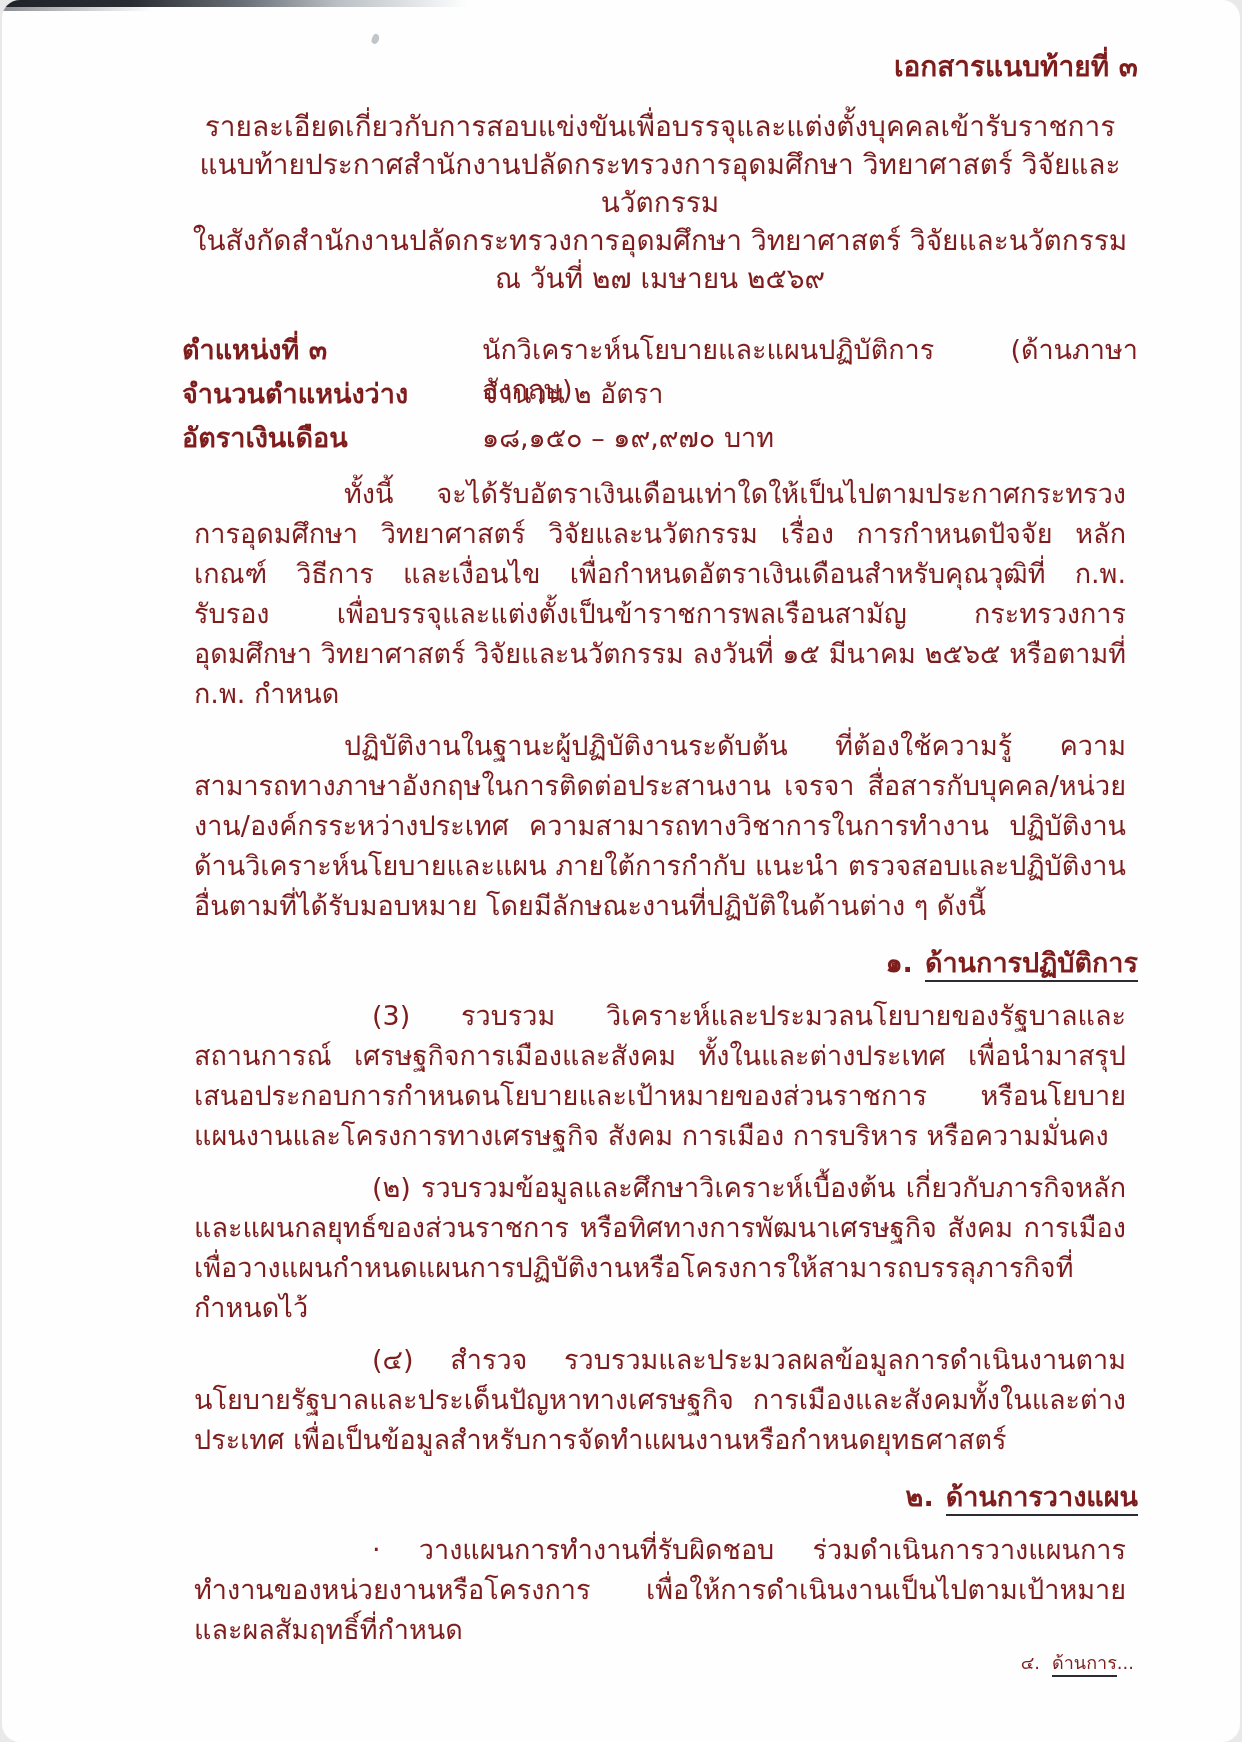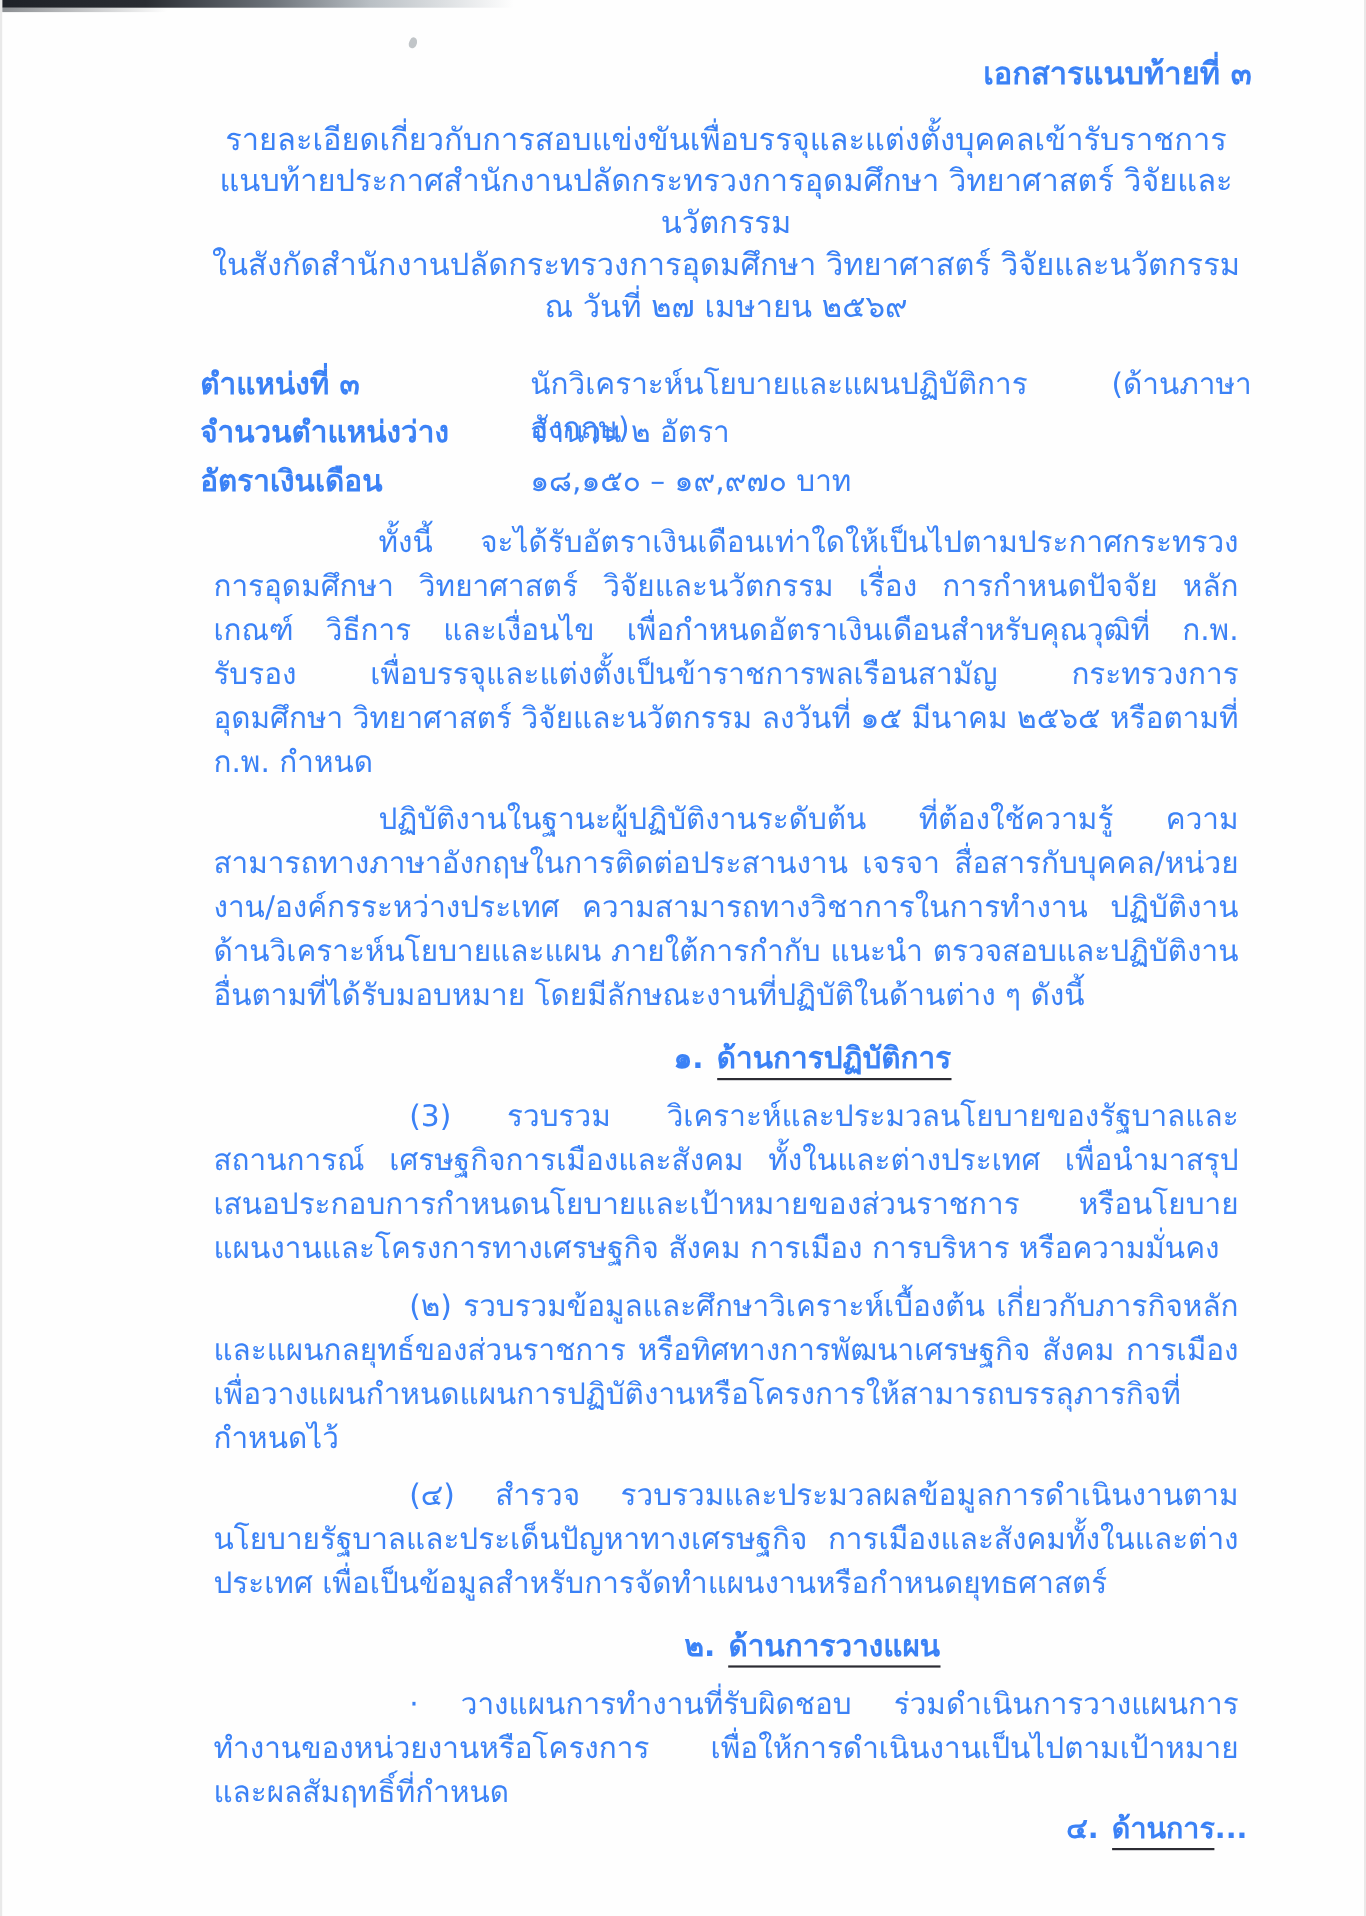--- a/index.html
+++ b/index.html
@@ -6,25 +6,26 @@
     margin: 0;
     padding: 0;
     background: #e9e9e9;
   }
   .page {
     position: relative;
     width: 1238px;
     height: 1742px;
     margin: 0 auto;
     background: #fefefe;
-    color: #3b82f6;
+    color: #7f1d1d;
     font-family: "DejaVu Sans", "Liberation Sans", sans-serif;
     font-size: 27px;
     line-height: 40px;
     overflow: hidden;
+    border-radius: 18px;
   }
   
   .scan-bar-top {
     position: absolute;
     left: 0; top: 0;
     width: 465px; height: 7px;
     background: linear-gradient(to right,
       #1f2228 0%, #2a2d33 28%, #6a7077 52%, #b9bfc4 72%, rgba(233,236,238,0) 100%);
   }
   .scan-bar-top2 {
@@ -76,33 +77,33 @@
   .bold-heading {
     margin-top: 12px;
     font-weight: bold;
     line-height: 42px;
   }
   .sec-heading {
     margin-top: 16px;
     margin-left: 157px;
     font-weight: bold;
     line-height: 42px;
-    text-align: center;
+    text-align: right;
   }
   .sec-num { margin-right: 12px; }
   .u-title {
     border-bottom: 2px solid #2b2b33;
     padding-bottom: 2px;
   }
   .footer-cont {
     position: absolute;
     right: 106px;
     top: 1642px;
-    font-weight: bold;
-    font-size: 26px;
+    font-weight: normal;
+    font-size: 18px;
     line-height: 42px;
     white-space: nowrap;
   }
 </style>
 </head>
 <body>
 
 <div class="page">
 
   <div class="scan-bar-top"></div>

